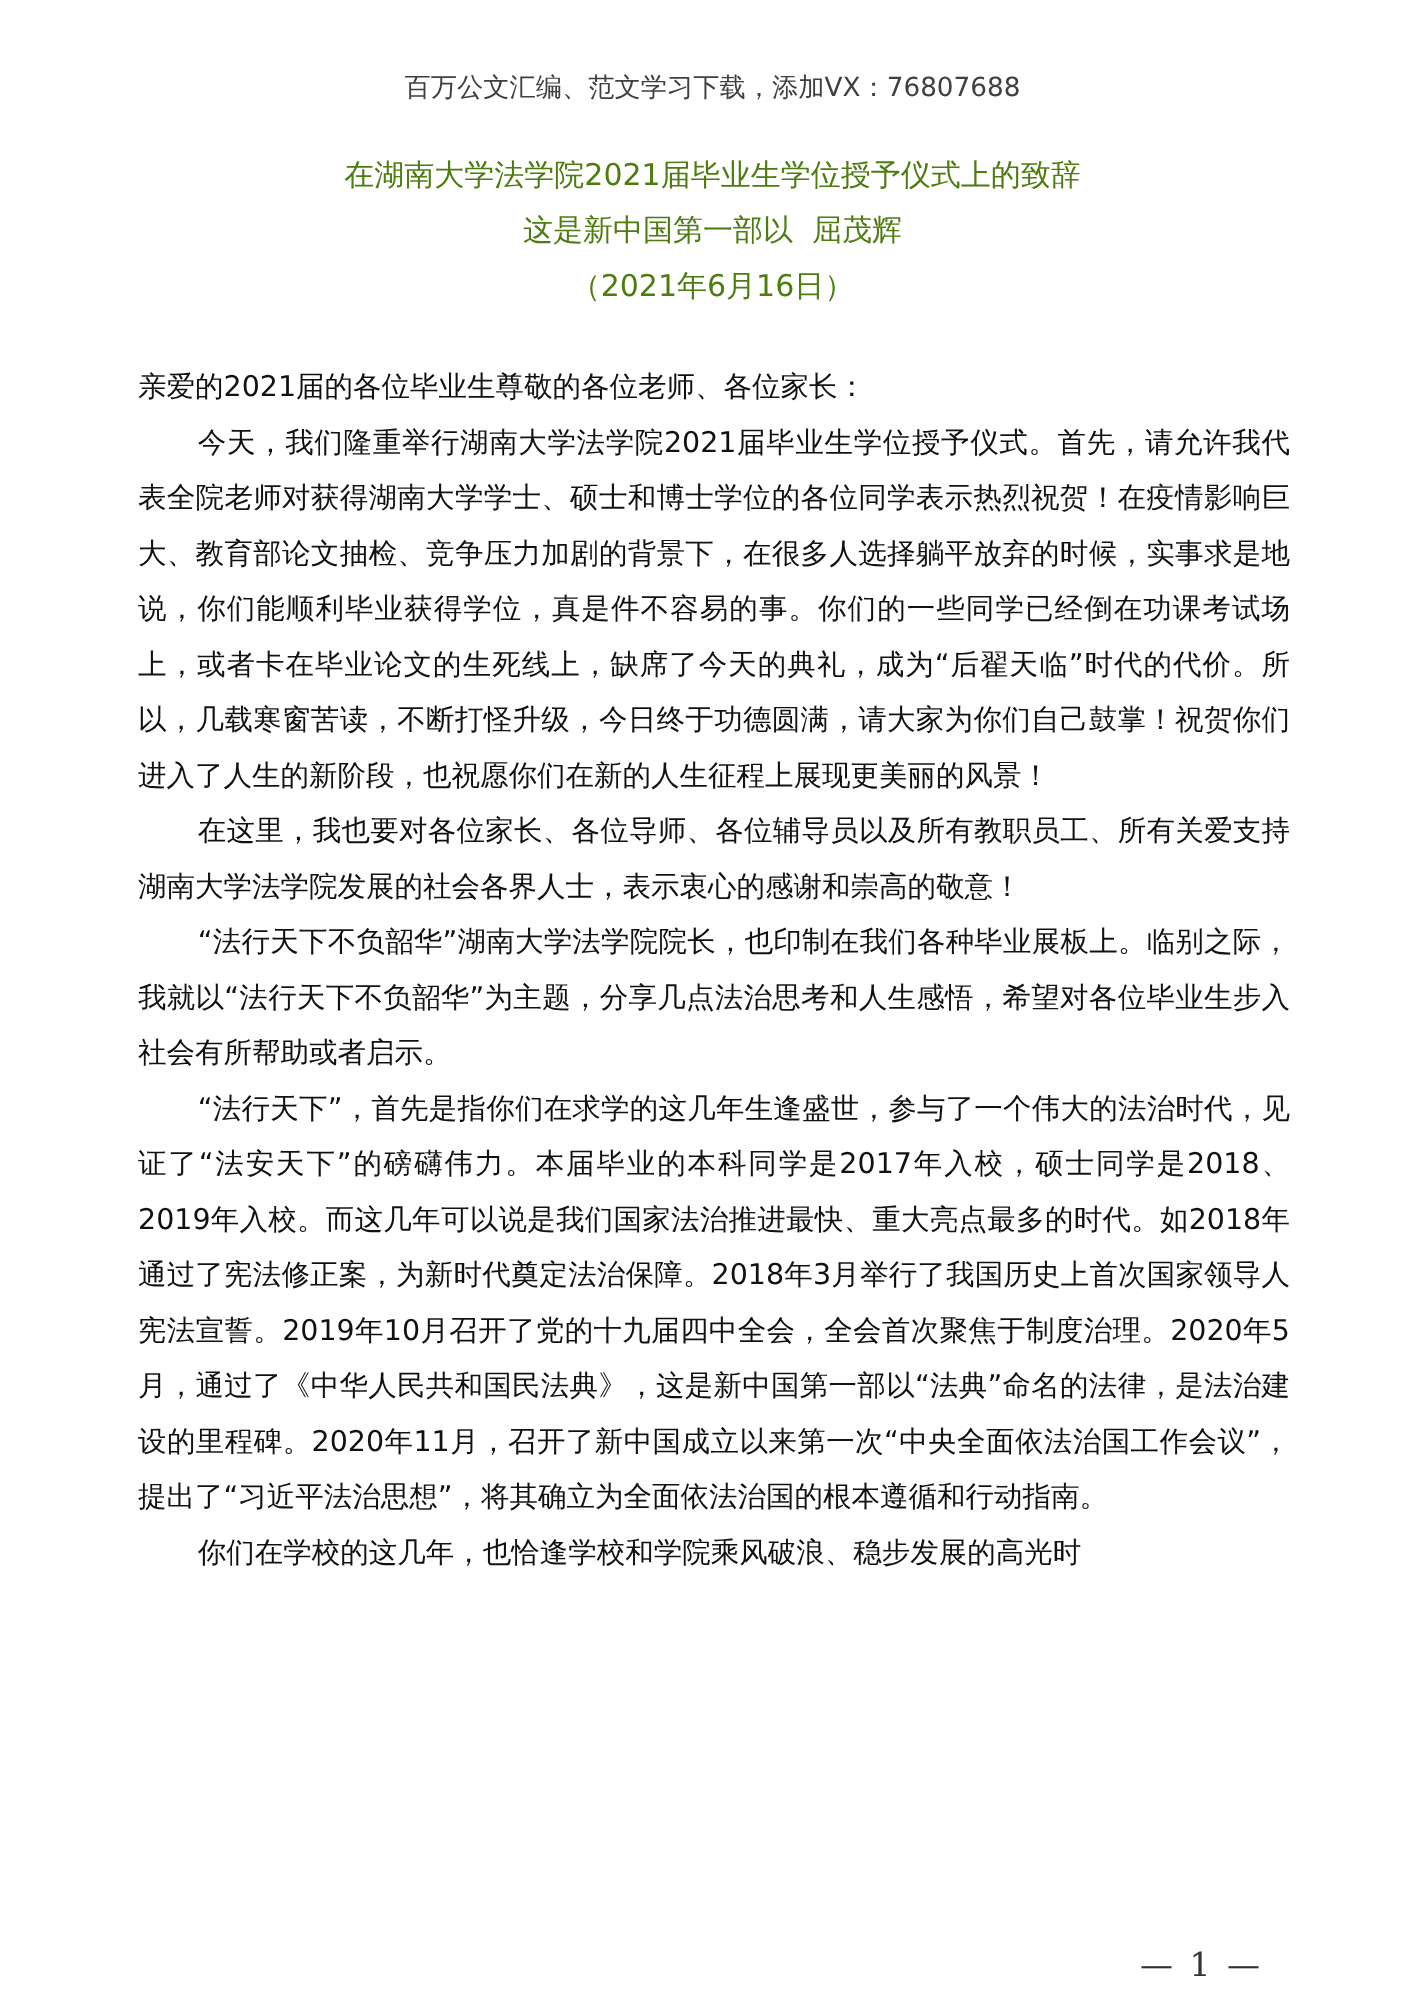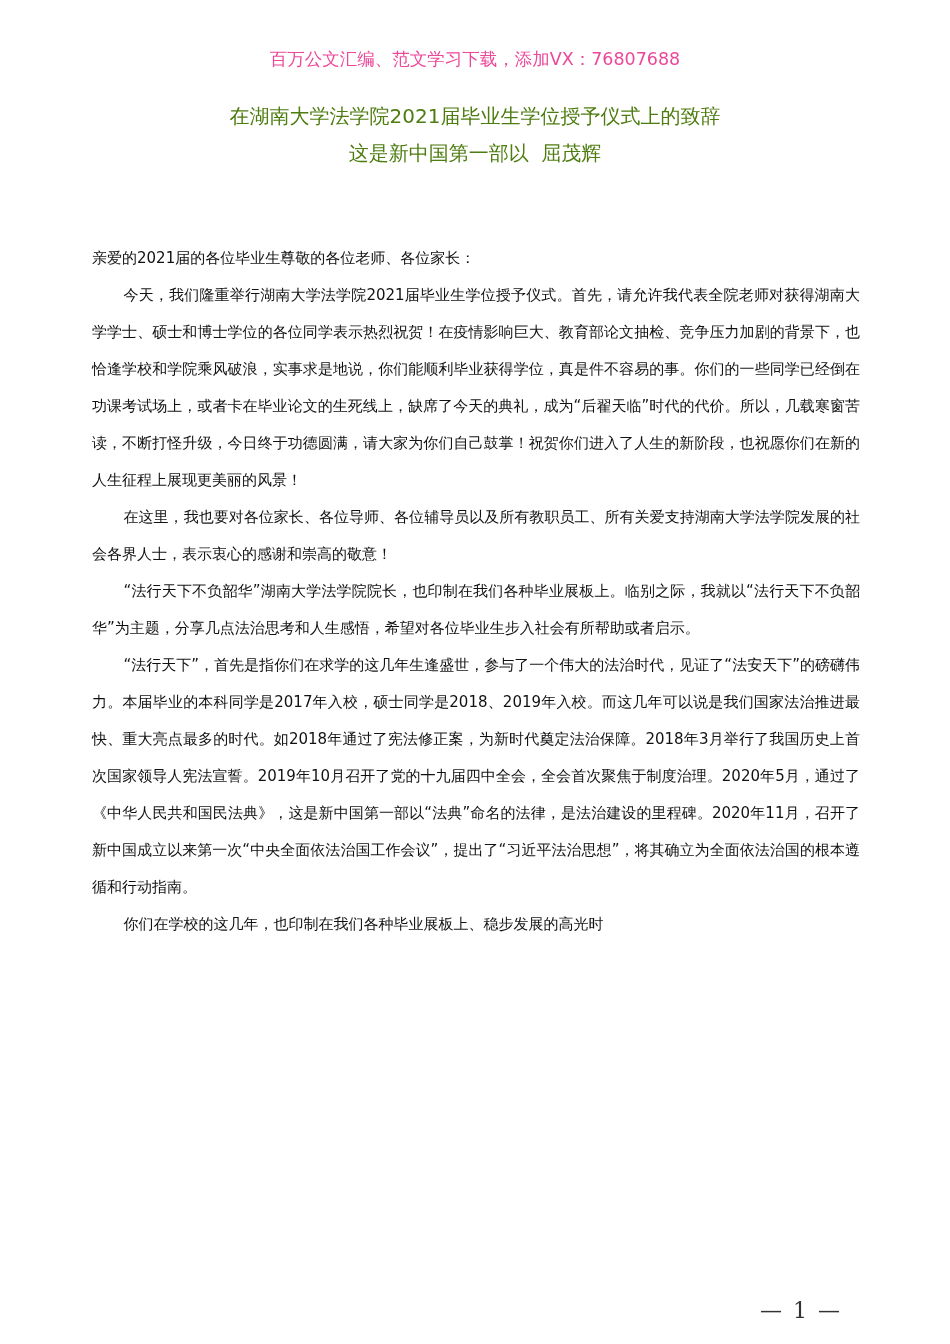--- a/index.html
+++ b/index.html
@@ -21,41 +21,41 @@
       width: 950px;
       height: 1344px;
     }
     .watermark {
       position: absolute;
       top: 46px;
       left: 0;
       width: 950px;
       text-align: center;
       font-size: 17.5px;
-      color: #ec4899;
+      color: #404040;
       letter-spacing: 0px;
       line-height: 26px;
     }
     .title-block {
       position: absolute;
       top: 98px;
       left: 0;
       width: 950px;
       text-align: center;
       font-size: 20px;
       line-height: 37px;
       color: #4d7c0f;
     }
     .title-block div { white-space: nowrap; }
     .body-text {
       position: absolute;
       top: 240px;
       left: 92px;
       width: 768px;
-      font-size: 15px;
+      font-size: 19px;
       line-height: 37px;
       color: #111111;
       text-align: justify;
     }
     .body-text p {
       margin: 0;
       text-indent: 2.1em;
     }
     .body-text p.salutation {
       text-indent: 0;
@@ -74,26 +74,27 @@
 </head>
 <body>
 
 <div class="page">
 
   <div class="watermark">百万公文汇编、范文学习下载，添加VX：76807688</div>
 
   <div class="title-block">
     <div>在湖南大学法学院2021届毕业生学位授予仪式上的致辞</div>
     <div style="white-space:pre;">这是新中国第一部以  屈茂辉</div>
+    <div>（2021年6月16日）</div>
   </div>
 
   <div class="body-text">
     <p class="salutation">亲爱的2021届的各位毕业生尊敬的各位老师、各位家长：</p>
-    <p>今天，我们隆重举行湖南大学法学院2021届毕业生学位授予仪式。首先，请允许我代表全院老师对获得湖南大学学士、硕士和博士学位的各位同学表示热烈祝贺！在疫情影响巨大、教育部论文抽检、竞争压力加剧的背景下，也恰逢学校和学院乘风破浪，实事求是地说，你们能顺利毕业获得学位，真是件不容易的事。你们的一些同学已经倒在功课考试场上，或者卡在毕业论文的生死线上，缺席了今天的典礼，成为“后翟天临”时代的代价。所以，几载寒窗苦读，不断打怪升级，今日终于功德圆满，请大家为你们自己鼓掌！祝贺你们进入了人生的新阶段，也祝愿你们在新的人生征程上展现更美丽的风景！</p>
+    <p>今天，我们隆重举行湖南大学法学院2021届毕业生学位授予仪式。首先，请允许我代表全院老师对获得湖南大学学士、硕士和博士学位的各位同学表示热烈祝贺！在疫情影响巨大、教育部论文抽检、竞争压力加剧的背景下，在很多人选择躺平放弃的时候，实事求是地说，你们能顺利毕业获得学位，真是件不容易的事。你们的一些同学已经倒在功课考试场上，或者卡在毕业论文的生死线上，缺席了今天的典礼，成为“后翟天临”时代的代价。所以，几载寒窗苦读，不断打怪升级，今日终于功德圆满，请大家为你们自己鼓掌！祝贺你们进入了人生的新阶段，也祝愿你们在新的人生征程上展现更美丽的风景！</p>
     <p>在这里，我也要对各位家长、各位导师、各位辅导员以及所有教职员工、所有关爱支持湖南大学法学院发展的社会各界人士，表示衷心的感谢和崇高的敬意！</p>
     <p>“法行天下不负韶华”湖南大学法学院院长，也印制在我们各种毕业展板上。临别之际，我就以“法行天下不负韶华”为主题，分享几点法治思考和人生感悟，希望对各位毕业生步入社会有所帮助或者启示。</p>
     <p>“法行天下”，首先是指你们在求学的这几年生逢盛世，参与了一个伟大的法治时代，见证了“法安天下”的磅礴伟力。本届毕业的本科同学是2017年入校，硕士同学是2018、2019年入校。而这几年可以说是我们国家法治推进最快、重大亮点最多的时代。如2018年通过了宪法修正案，为新时代奠定法治保障。2018年3月举行了我国历史上首次国家领导人宪法宣誓。2019年10月召开了党的十九届四中全会，全会首次聚焦于制度治理。2020年5月，通过了《中华人民共和国民法典》，这是新中国第一部以“法典”命名的法律，是法治建设的里程碑。2020年11月，召开了新中国成立以来第一次“中央全面依法治国工作会议”，提出了“习近平法治思想”，将其确立为全面依法治国的根本遵循和行动指南。</p>
-    <p>你们在学校的这几年，也印制在我们各种毕业展板上、稳步发展的高光时</p>
+    <p>你们在学校的这几年，也恰逢学校和学院乘风破浪、稳步发展的高光时</p>
   </div>
 
   <div class="page-number">— 1 —</div>
 
 </div>
 
 </body></html>

